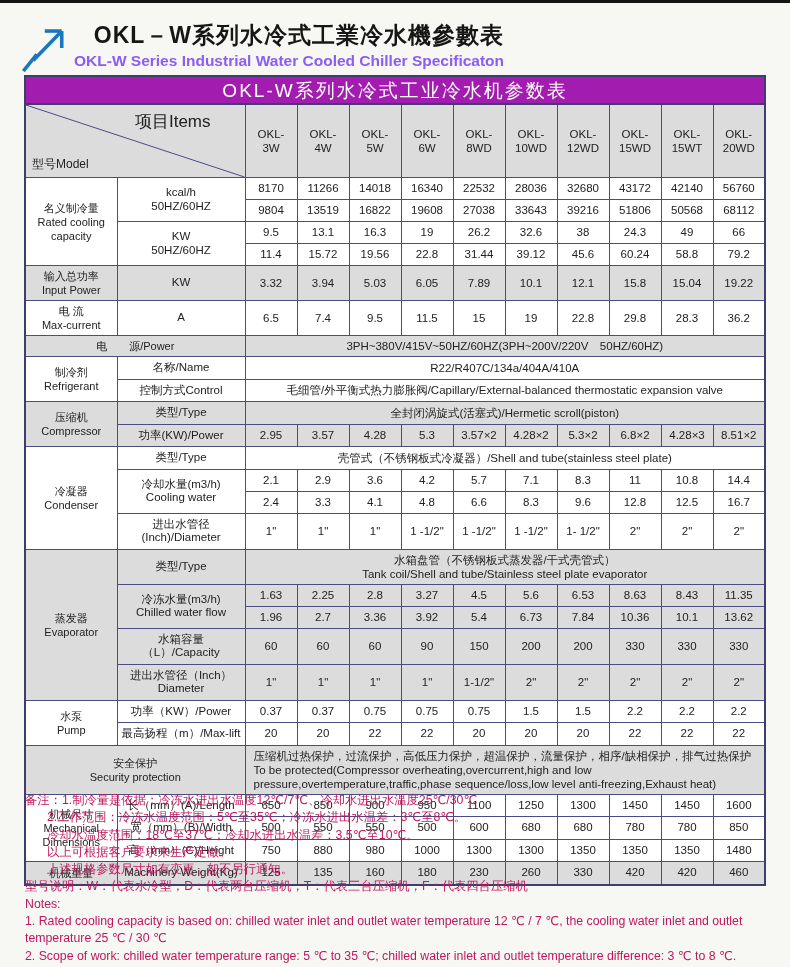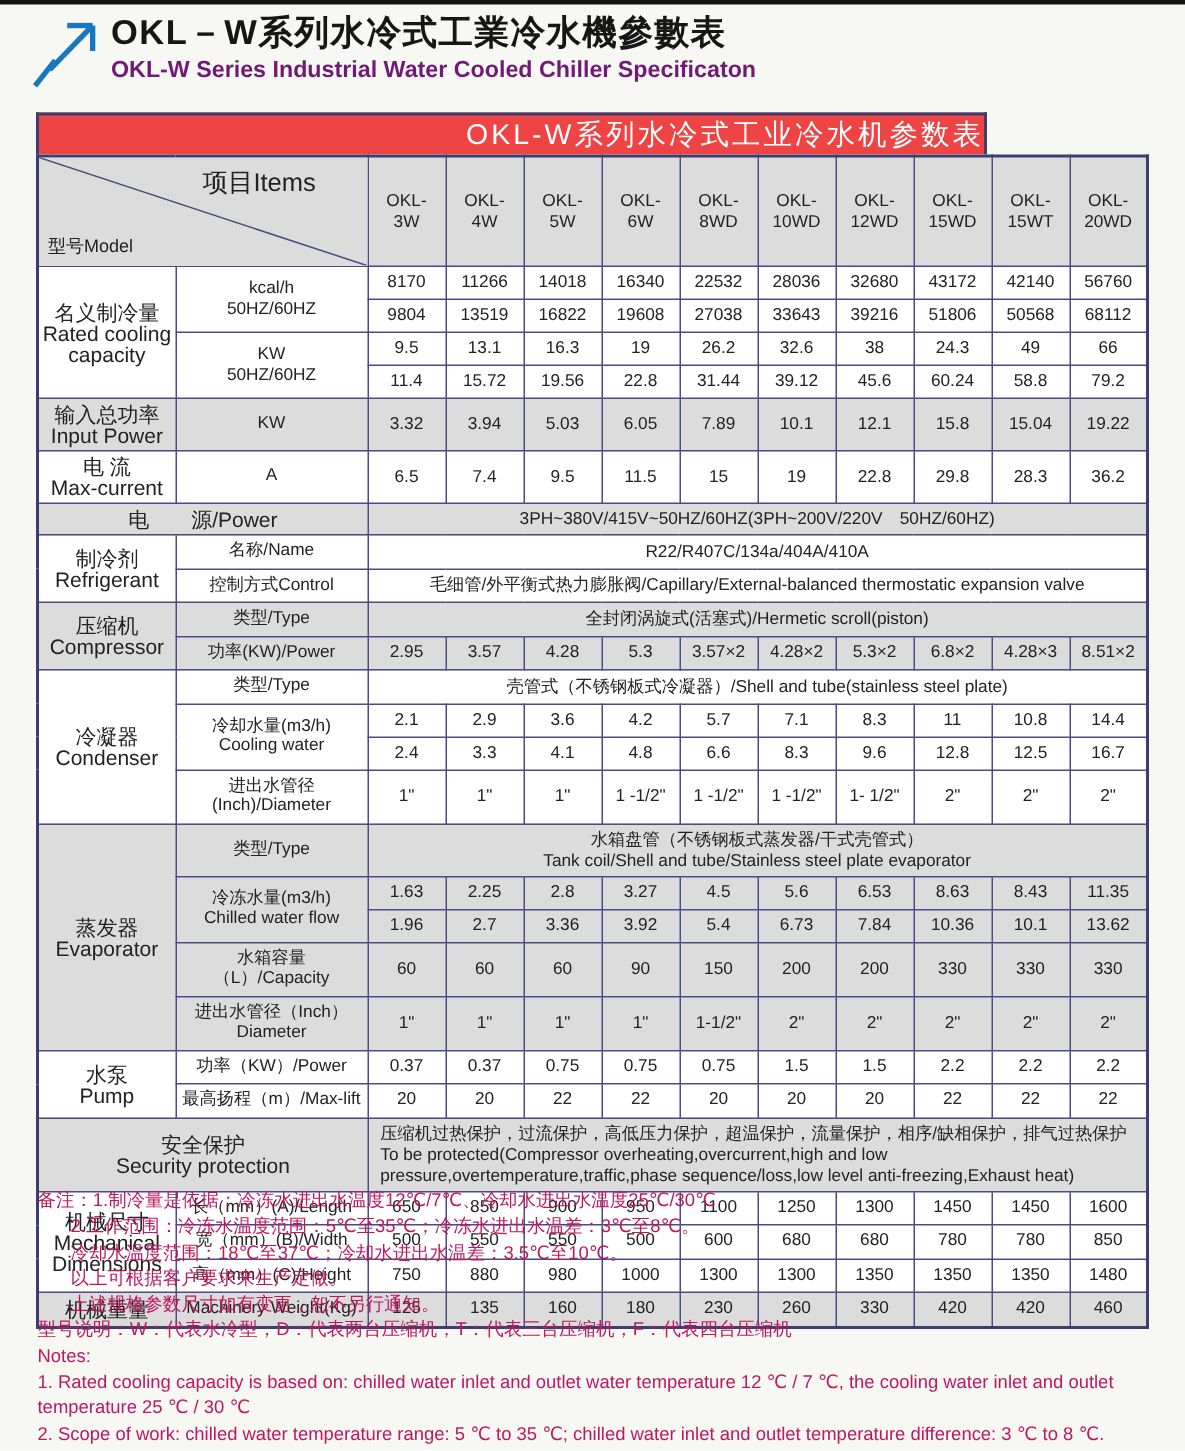--- a/index.html
+++ b/index.html
@@ -6,49 +6,49 @@
   html,body { width:790px; }
   body {
     width:790px; height:967px; overflow:hidden;
     background:#f7f7f4; color:#222;
     font-family:"Liberation Sans","DejaVu Sans",sans-serif;
     position:relative;
   }
   .scan-edge { position:absolute; top:0; left:0; width:790px; height:3px; background:#141414; }
 
   
-  .page-header { position:absolute; top:6px; left:18px; display:flex; align-items:flex-start; }
+  .page-header { position:absolute; top:20px; left:18px; display:flex; align-items:flex-start;text-align:right; }
   .logo { width:50px; height:52px; flex:0 0 auto; margin-top:2px; }
   .titles { margin-left:6px; }
   .title-zh { font-size:23px; font-weight:bold; color:#161616; letter-spacing:1px; line-height:30px; }
-  .title-en { font-size:15.5px; font-weight:600; color:#701a75; line-height:22px; }
+  .title-en { font-size:15.5px; font-weight:600; color:#8b5cf6; line-height:22px; }
 
   
   .table-wrap { position:absolute; top:75px; left:24px; width:742px; }
   .table-caption {
-    width:634px; height:28px; line-height:28px; text-align:right;
-    background:#ef4444; color:#fff; font-size:19px; letter-spacing:2px;
+    width:742px; height:28px; line-height:28px; text-align:center;
+    background:#a21caf; color:#fff; font-size:19px; letter-spacing:2px;
     border:2px solid #3d3d6e; border-bottom:none;
   }
   table.spec {
     width:742px; border-collapse:collapse; table-layout:fixed;
     border:2px solid #3d3d6e; background:#fff;
   }
   table.spec td, table.spec th {
     border:1px solid #4b4b85;
     font-weight:normal; text-align:center; vertical-align:middle;
     white-space:pre-line; color:#222;
   }
   tr.shade td, tr.shade th { background:#dcdcdc; }
   th.corner { position:relative; height:36px; }
   .corner-svg { position:absolute; inset:0; width:100%; height:100%; }
   .corner-model { position:absolute; left:6px; bottom:4px; font-size:12px; }
   .corner-items { position:absolute; right:34px; top:5px; font-size:17px; }
   th.model { font-size:11.5px; line-height:14px; padding:3px 0; }
-  td.cat  { font-size:14px; line-height:14px; padding:3px 2px; }
+  td.cat  { font-size:11px; line-height:14px; padding:3px 2px; }
   td.item { font-size:11.5px; line-height:13.5px; padding:4px 2px; }
   td.val  { font-size:11.5px; line-height:13px;  padding:4px 1px; }
   td.spantext { font-size:11.5px; line-height:14px; padding:3px 4px; }
   td.spantext.left { text-align:left; padding-left:8px; }
 
   
   .notes { position:absolute; top:792px; left:25px; width:745px; }
   .note-line { font-size:12.3px; line-height:17.3px; color:#be185d; white-space:nowrap; }
   .note-line.ind1 { padding-left:22px; }
   .note-line.ind2 { padding-left:9px; }

